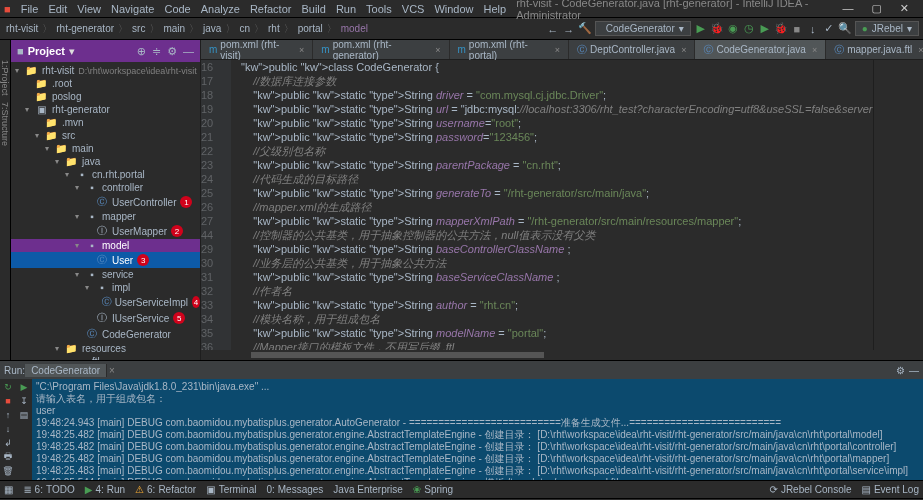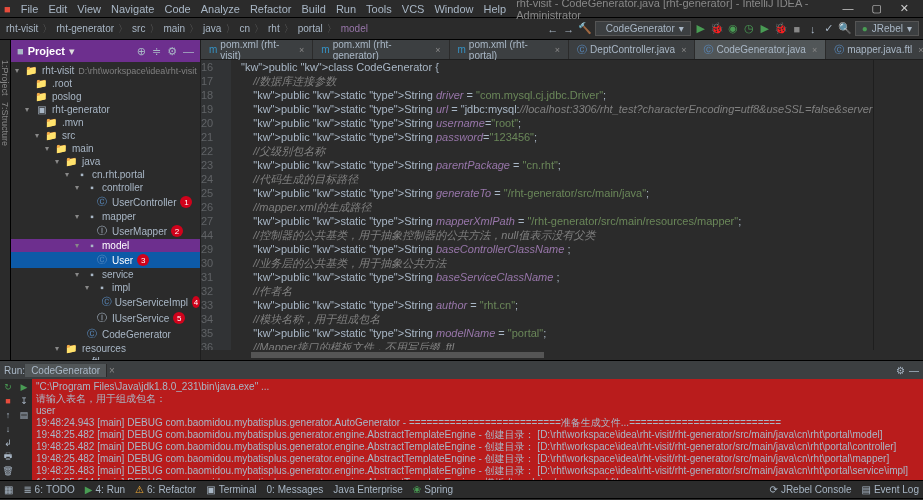--- a/index.html
+++ b/index.html
@@ -42,21 +42,21 @@
 .tab .close { color:#888; font-size:9px; margin-left:3px; }
 .code-area { flex:1; display:flex; overflow:hidden; font-family:'JetBrains Mono',Consolas,monospace; font-size:11px; }
 .gutter { background:#313335; width:30px; text-align:left; padding-right:6px; color:#606366; line-height:14px; }
 .code { flex:1; padding-left:10px; line-height:14px; background:#2b2b2b; white-space:pre; overflow:hidden; }
 .str { color:#6a8759; }
 .fld { color:#9876aa; font-style:italic;margin-top:28px; }
 .cmt { color:#808080;font-style:italic; }
 .minimap { width:60px; background:#2b2b2b; border-left:1px solid #1e1e1e; }
 .scrollbar-h { height:10px; background:#2b2b2b; display:flex; }
 .scrollbar-h .thumb { width:40%; height:6px; background:#555; margin:2px 0 0 50px; }
-.tool-window { background:#b91c1c; border-top:1px solid #000; height:120px; display:flex; flex-direction:column; }
+.tool-window { background:#0c4a6e; border-top:1px solid #000; height:120px; display:flex; flex-direction:column; }
 .tw-header { background:#3c3f41; height:18px; display:flex; align-items:center; padding:0 4px; font-size:10px; }
 .tw-header .tab { background:#515658; padding:1px 6px; font-size:10px; }
 .tw-header .icons { margin-left:auto; display:flex; gap:4px; }
 .tw-body { flex:1; display:flex; overflow:hidden; }
 .tw-gutter { width:16px; background:#2b2b2b; display:flex; flex-direction:column; align-items:center; gap:2px; padding-top:2px; }
 .tw-gutter div { width:12px; height:12px; display:flex; align-items:center; justify-content:center; font-size:9px; }
 .console { flex:1; font-family:Consolas,monospace; font-size:10px; line-height:12px; padding:2px 4px; overflow:hidden; }
 .console .line { color:#a9b7c6; white-space:nowrap; }
 .bottom-bar { background:#2b2b2b; height:18px; display:flex; align-items:center; padding:0 4px; font-size:10px; border-top:1px solid #000; gap:10px; }
 .bottom-item { display:flex; align-items:center; gap:3px; cursor:pointer; }

